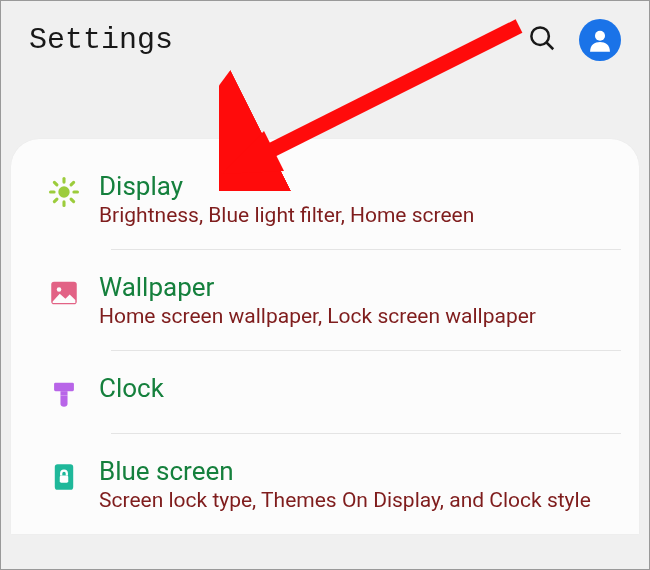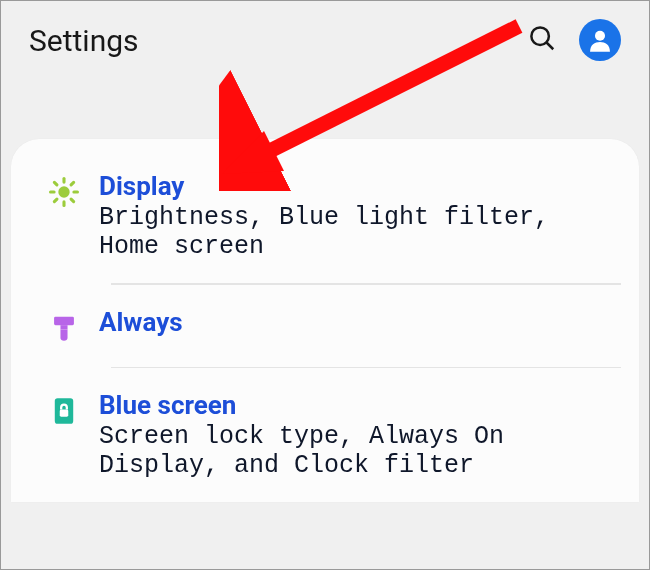--- a/index.html
+++ b/index.html
@@ -15,20 +15,21 @@
       overflow: hidden;
       position: relative;
       border: 1px solid #999;
     }
     .header {
       display: flex;
       align-items: center;
       justify-content: space-between;
       padding: 18px 28px 18px 28px;
       background: #f0f0f0;
+      font-family: Liberation Mono, monospace;
     }
     .header-title {
       font-size: 30px;
       color: #181818;
       font-weight: 400;
     }
     .header-actions {
       display: flex;
       align-items: center;
       gap: 22px;
@@ -73,28 +74,26 @@
       display: flex;
       justify-content: center;
       padding-top: 4px;
       flex-shrink: 0;
     }
     .list-item .text-wrap {
       flex: 1;
     }
     .list-item .title {
       font-size: 26px;
-      color: #1d4ed8;
+      color: #15803d;
       margin-bottom: 2px;
-      font-weight: bold;
     }
     .list-item .subtitle {
-      font-size: 25px;
-      color: #0f172a;
-      font-family: Liberation Mono, monospace;
+      font-size: 21px;
+      color: #7f1d1d;
     }
     .divider {
       height: 1px;
       background: #e4e4e4;
       margin-left: 100px;
       margin-right: 18px;
     }
     .icon-wrap svg {
       width: 34px;
       height: 34px;
@@ -151,51 +150,64 @@
       </svg>
     </div>
     <div class="text-wrap">
       <div class="title">Display</div>
       <div class="subtitle">Brightness, Blue light filter, Home screen</div>
     </div>
   </div>
 
   <div class="divider"></div>
 
+  <div class="list-item">
+    <div class="icon-wrap">
+      <svg viewBox="0 0 24 24">
+        <rect x="3" y="4" width="18" height="16" rx="2" fill="#e26285"></rect>
+        <circle cx="8.5" cy="9.5" r="1.6" fill="#fcfcfc"></circle>
+        <path d="M4 18 L9 12.5 L13 16 L16 13 L20 17 L20 19 L4 19 Z" fill="#fcfcfc"></path>
+      </svg>
+    </div>
+    <div class="text-wrap">
+      <div class="title">Wallpaper</div>
+      <div class="subtitle">Home screen wallpaper, Lock screen wallpaper</div>
+    </div>
+  </div>
 
   <div class="divider"></div>
 
   <div class="list-item">
     <div class="icon-wrap">
       <svg viewBox="0 0 24 24" fill="#b865e8">
         <rect x="5" y="4" width="14" height="6" rx="1"></rect>
         <rect x="9.5" y="10" width="5" height="3"></rect>
         <path d="M9.5 13 L14.5 13 L14.5 19 C14.5 20 13.5 21 12 21 C10.5 21 9.5 20 9.5 19 Z"></path>
       </svg>
     </div>
     <div class="text-wrap">
-      <div class="title">Always</div>
+      <div class="title">Clock</div>
     </div>
   </div>
 
   <div class="divider"></div>
 
   <div class="list-item">
     <div class="icon-wrap">
       <svg viewBox="0 0 24 24">
         <rect x="5.5" y="3" width="13" height="18" rx="2" fill="#1fb89a"></rect>
         <g fill="none" stroke="#ffffff" stroke-width="1.6">
           <path d="M10 11 L10 9.5 C10 8.3 10.9 7.5 12 7.5 C13.1 7.5 14 8.3 14 9.5 L14 11"></path>
           <rect x="9" y="11" width="6" height="5" rx="1" fill="#ffffff" stroke="none"></rect>
         </g>
       </svg>
     </div>
     <div class="text-wrap">
       <div class="title">Blue screen</div>
-      <div class="subtitle">Screen lock type, Always On Display, and Clock filter</div>
+      <div class="subtitle">Screen lock type, Themes On Display, and Clock style</div>
     </div>
   </div>
 
 </div>
 
 <svg class="arrow-overlay" viewBox="0 0 320 190">
   <defs>
     <marker id="arrowhead" markerWidth="12" markerHeight="12" refX="2" refY="6" orient="auto">
       <path d="M0,0 L0,12 L12,6 Z" fill="#ff0b0b"></path>
     </marker>

